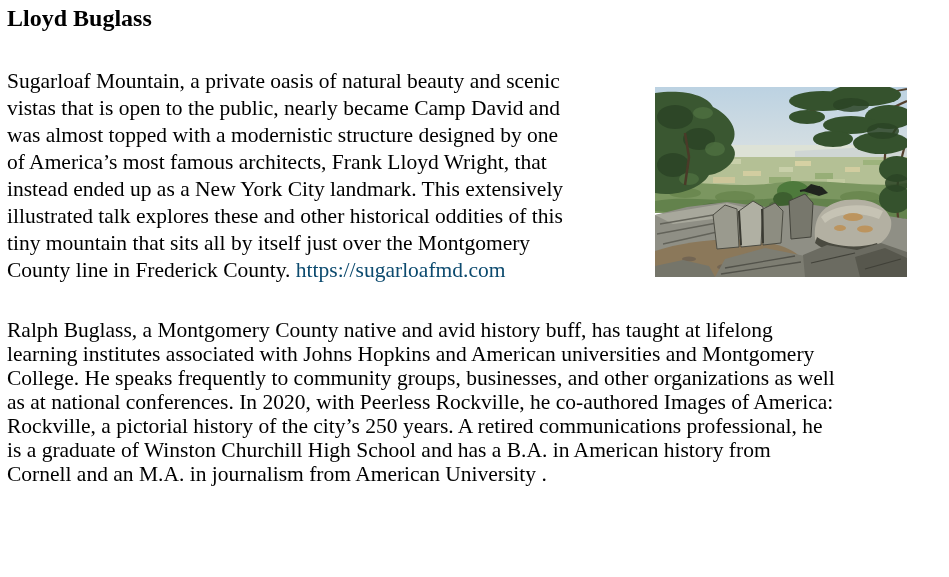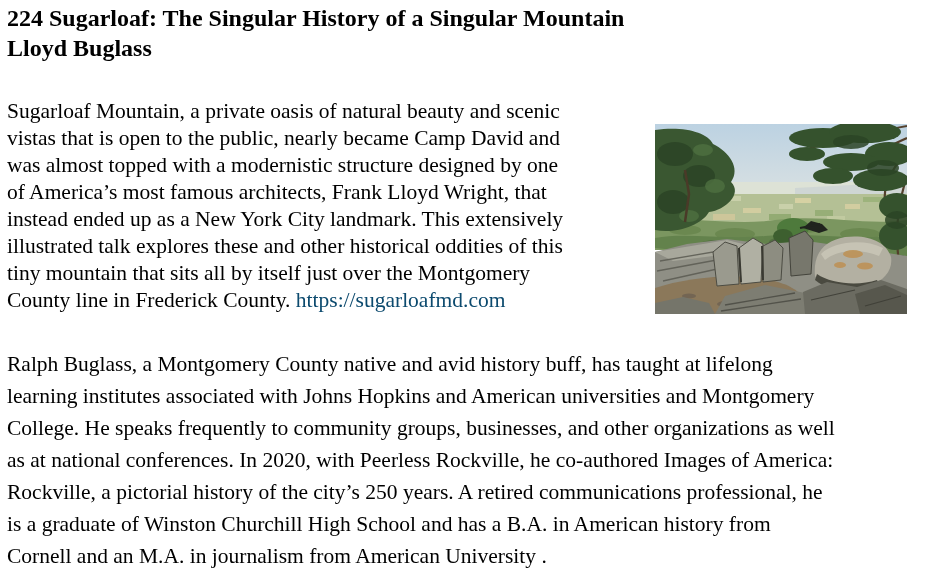--- a/index.html
+++ b/index.html
@@ -20,21 +20,21 @@
     box-sizing: border-box;
   }
   .heading-line {
     font-weight: bold;
     font-size: 24px;
     line-height: 30px;
     white-space: pre;
   }
   .desc-row {
     display: flex;
-    align-items: flex-end;
+    align-items: center;
     margin-top: 35px;
   }
   .desc {
     margin: 0;
     width: 648px;
     flex: 0 0 648px;
     font-size: 21.5px;
     line-height: 27px;
     white-space: pre;
   }
@@ -46,31 +46,30 @@
     margin: 11px 0 0 0;
     width: 252px;
     height: 190px;
     flex: 0 0 252px;
   }
   .photo-frame svg { display: block; }
   .bio {
     margin: 34px 0 0 0;
     width: 942px;
     font-size: 21.5px;
-    line-height: 32px;
+    line-height: 24px;
     white-space: pre;
   }
 </style>
 </head>
 <body>
 
 <div class="page">
 
   <header>
-    <div class="heading-line">224 Sugarloaf: The Singular History of a Singular Mountain</div>
     <div class="heading-line">Lloyd Buglass</div>
   </header>
 
   <section class="desc-row">
     <p class="desc"><span>Sugarloaf Mountain, a private oasis of natural beauty and scenic
 vistas that is open to the public, nearly became Camp David and
 was almost topped with a modernistic structure designed by one
 of America’s most famous architects, Frank Lloyd Wright, that
 instead ended up as a New York City landmark. This extensively
 illustrated talk explores these and other historical oddities of this

